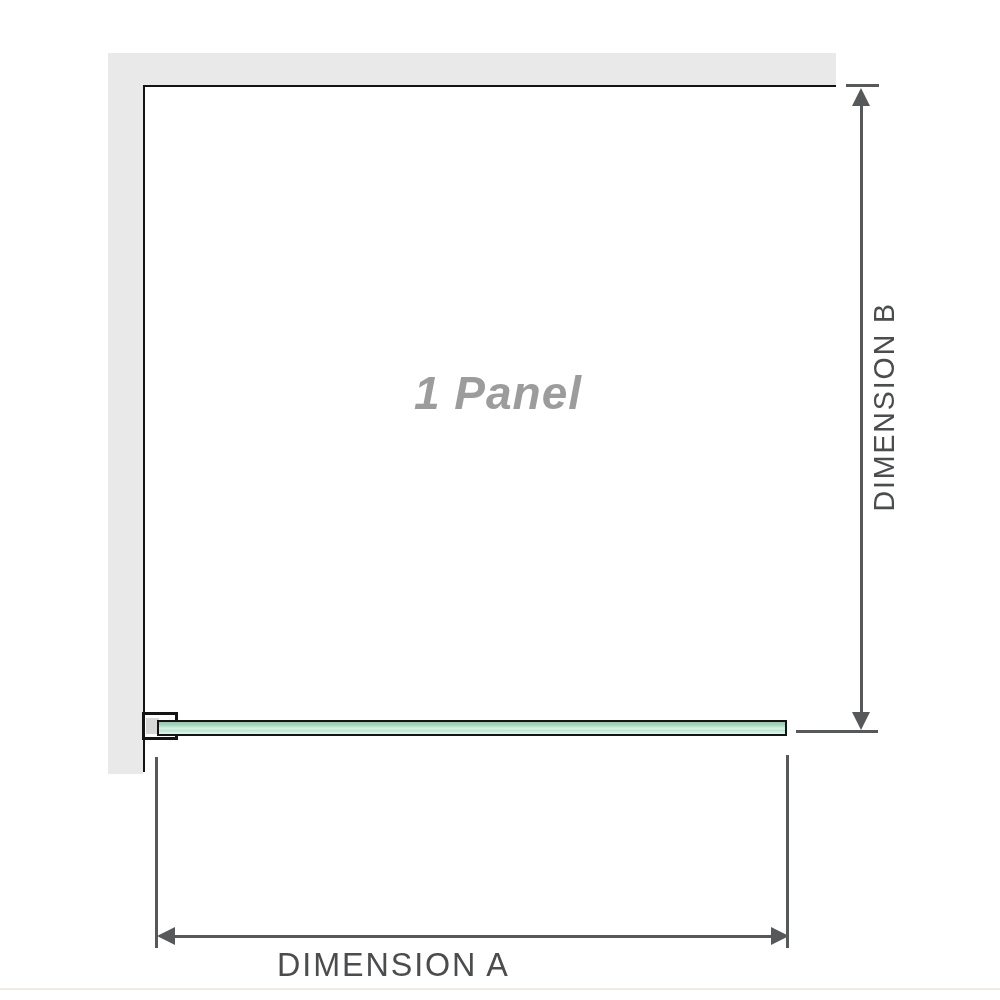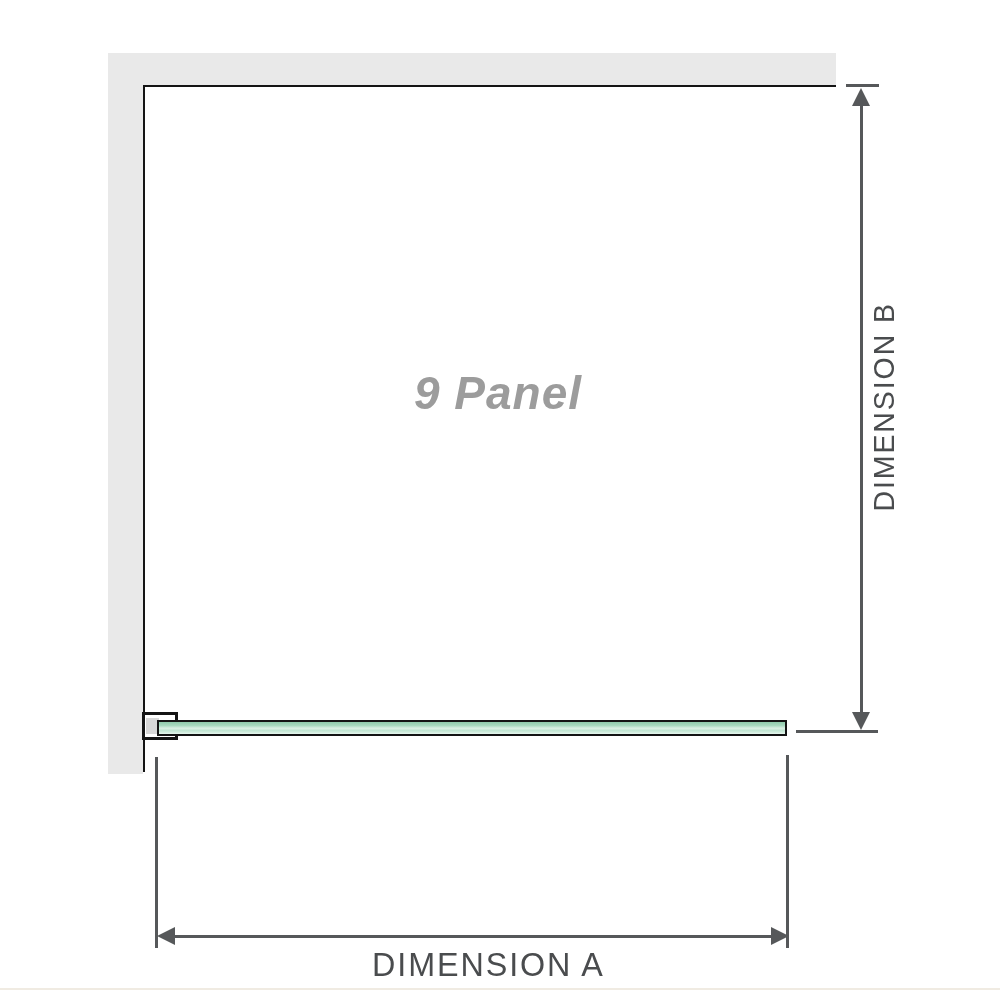--- a/index.html
+++ b/index.html
@@ -69,37 +69,37 @@
     left:157px;top:927px;width:0;height:0;
     border-top:9px solid transparent;border-bottom:9px solid transparent;
     border-right:18px solid #56585a;
   }
   .arrow-right{
     left:771px;top:927px;width:0;height:0;
     border-top:9px solid transparent;border-bottom:9px solid transparent;
     border-left:18px solid #56585a;
   }
   .dimA-label-wrap{
-    left:288px;top:945px;width:400px;text-align:center;
+    left:271px;top:945px;width:400px;
   }
   .dimA-label-wrap .dim-text{font-size:34px;}
   
   .page-edge{left:0;top:988px;width:1000px;height:2px;background:#f0ebe2;}
 </style>
 </head>
 <body>
 
 <div id="canvas">
 
   <div class="abs wall wall-top"></div>
   <div class="abs wall wall-left"></div>
 
   <div class="abs room-outline"></div>
 
-  <div class="abs panel-label">9 Panel</div>
+  <div class="abs panel-label">1 Panel</div>
 
   <div class="abs bracket">
     <div class="bracket-shim"></div>
   </div>
 
   <div class="abs glass"></div>
 
   <div class="abs dim dimB-tick-top"></div>
   <div class="abs dim dimB-line"></div>
   <div class="abs arrow-up"></div>

